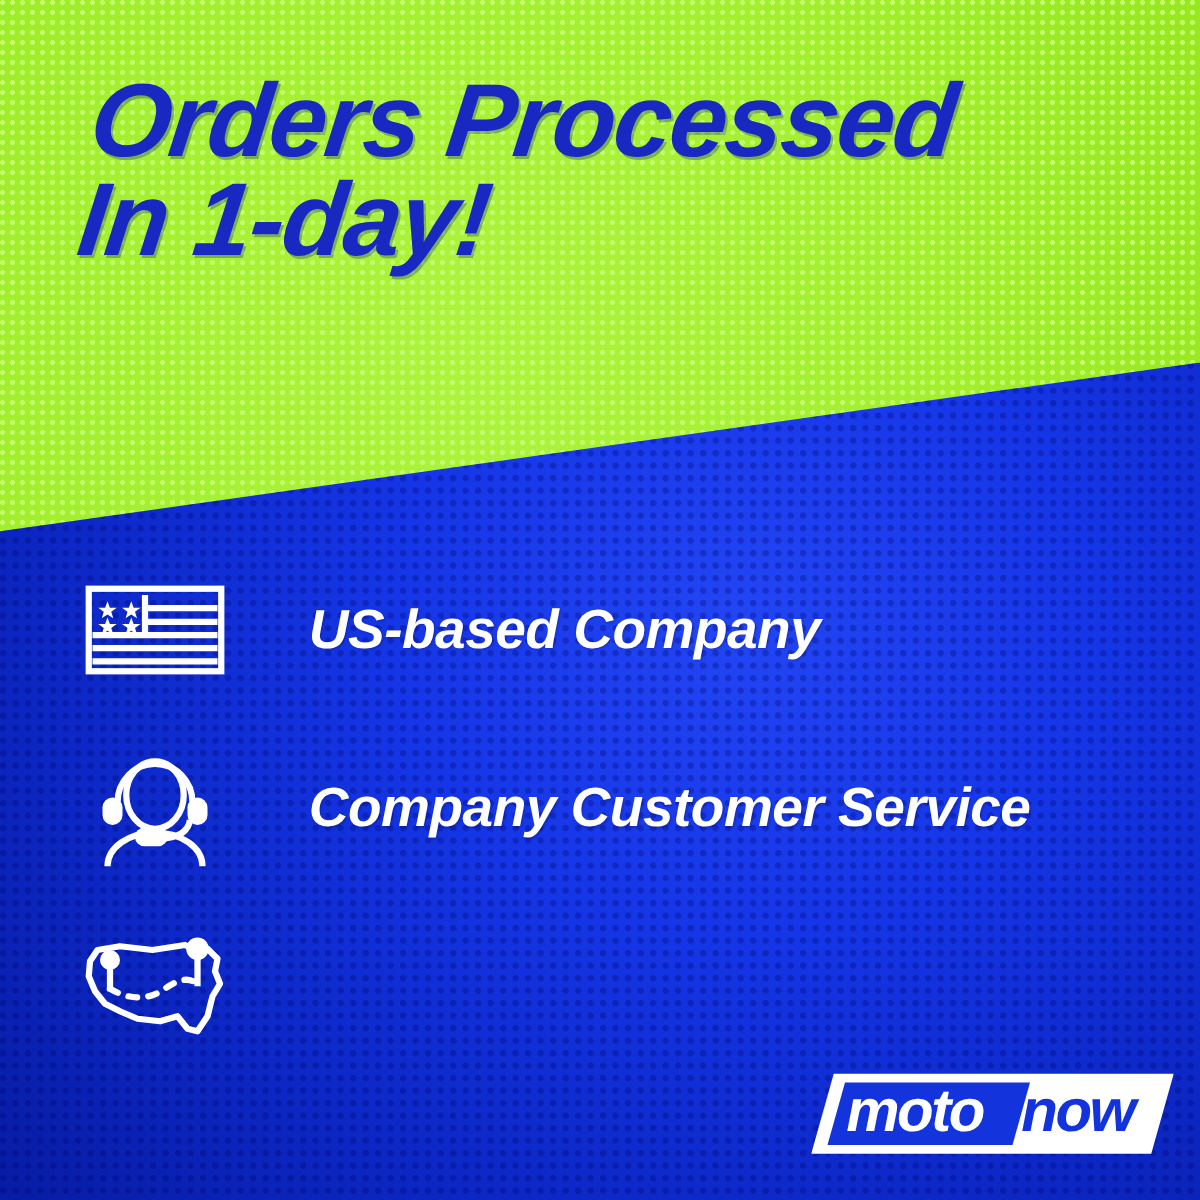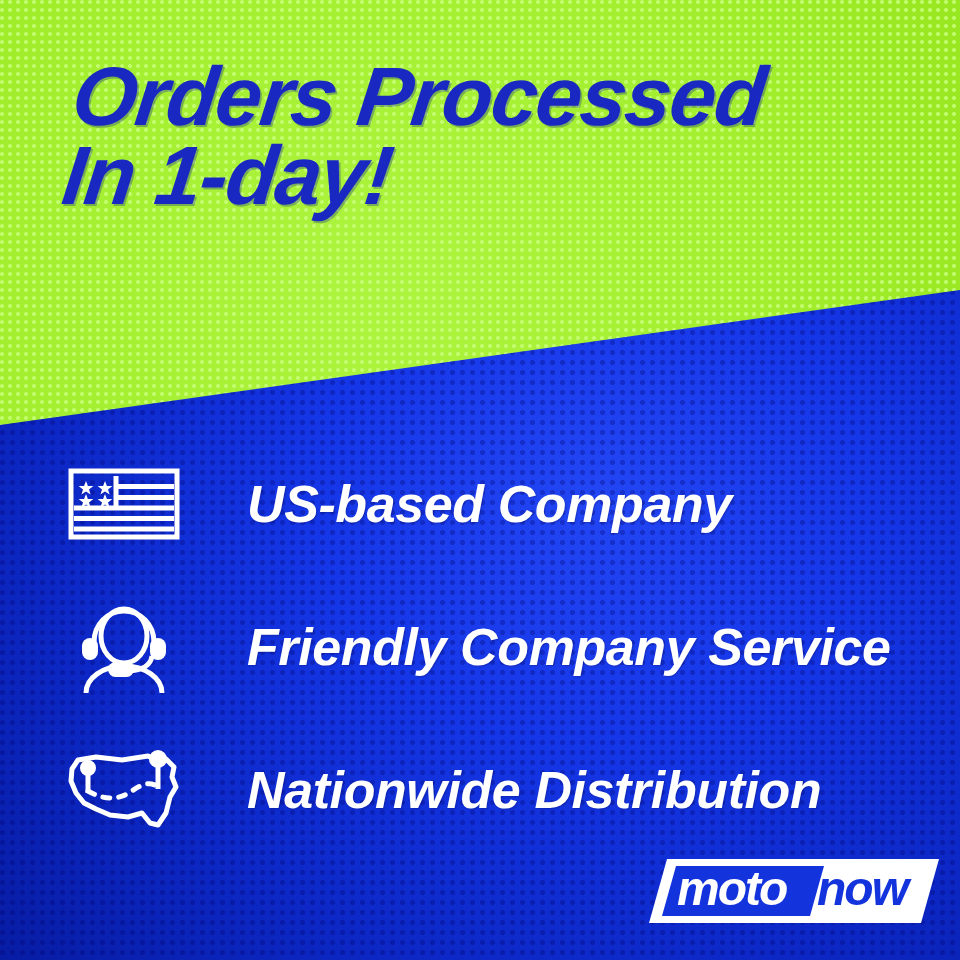--- a/index.html
+++ b/index.html
@@ -92,21 +92,21 @@
     align-items: center;
     justify-content: center;
     margin-left: 56px;
   }
   .feature-icon svg {
     display: block;
     overflow: visible;
   }
   .feature-label {
     color: #FFFFFF;
-    font-size: 52px;
+    font-size: 44px;
     font-weight: 700;
     font-style: italic;
     letter-spacing: -0.4px;
     white-space: nowrap;
     margin-left: 55px;
     text-shadow: 1px 1px 2px rgba(0,0,60,0.25);
   }
 
   
   .logo {
@@ -171,37 +171,36 @@
         <svg width="104" height="94" viewBox="0 0 104 94" fill="none">
           <ellipse cx="52" cy="36" rx="23" ry="27" stroke="#FFFFFF" stroke-width="5"></ellipse>
           <path d="M22 42 A30 31 0 0 1 82 42" stroke="#FFFFFF" stroke-width="5" fill="none"></path>
           <rect x="10" y="38" width="16" height="22" rx="8" fill="#FFFFFF"></rect>
           <rect x="78" y="38" width="16" height="22" rx="8" fill="#FFFFFF"></rect>
           <path d="M80 56 Q78 70 56 71" stroke="#FFFFFF" stroke-width="5" fill="none"></path>
           <rect x="36" y="62" width="26" height="15" rx="7.5" fill="#FFFFFF"></rect>
           <path d="M14 93 A38 27 0 0 1 90 93" stroke="#FFFFFF" stroke-width="5" fill="none"></path>
         </svg>
       </div>
-      <div class="feature-label">Friendly Company Service</div>
+      <div class="feature-label">Company Customer Service</div>
     </div>
 
     <div class="feature-row">
       <div class="feature-icon">
         <svg width="124" height="86" viewBox="0 0 124 86" fill="none">
           <path d="M10 22 L16 13 L34 10 L60 13 L86 9 L96 14 L104 12 L112 20 L110 30 L114 40
                    L108 50 L104 66 L96 78 L88 76 L80 66 L66 70 L48 68 L34 62 L22 56 L14 46
                    L9 34 Z" stroke="#FFFFFF" stroke-width="5" stroke-linejoin="round" fill="none"></path>
           <path d="M26 44 Q50 58 70 44 Q86 32 96 40" stroke="#FFFFFF" stroke-width="5" stroke-linecap="round" stroke-dasharray="7 9" fill="none"></path>
           <line x1="26" y1="46" x2="26" y2="26" stroke="#FFFFFF" stroke-width="5"></line>
           <circle cx="26" cy="21" r="8" fill="#FFFFFF"></circle>
           <line x1="96" y1="42" x2="96" y2="18" stroke="#FFFFFF" stroke-width="5"></line>
           <circle cx="96" cy="12" r="9" fill="#FFFFFF"></circle>
         </svg>
       </div>
-      <div class="feature-label">Nationwide Distribution</div>
     </div>
 
   </div>
 
   <div class="logo">
     <svg width="290" height="72" viewBox="0 0 290 72">
 
       <polygon points="18,4 290,4 272,68 0,68" fill="#FFFFFF"></polygon>
 
       <polygon points="27,11 175,11 161,61 13,61" fill="#1333DC"></polygon>

